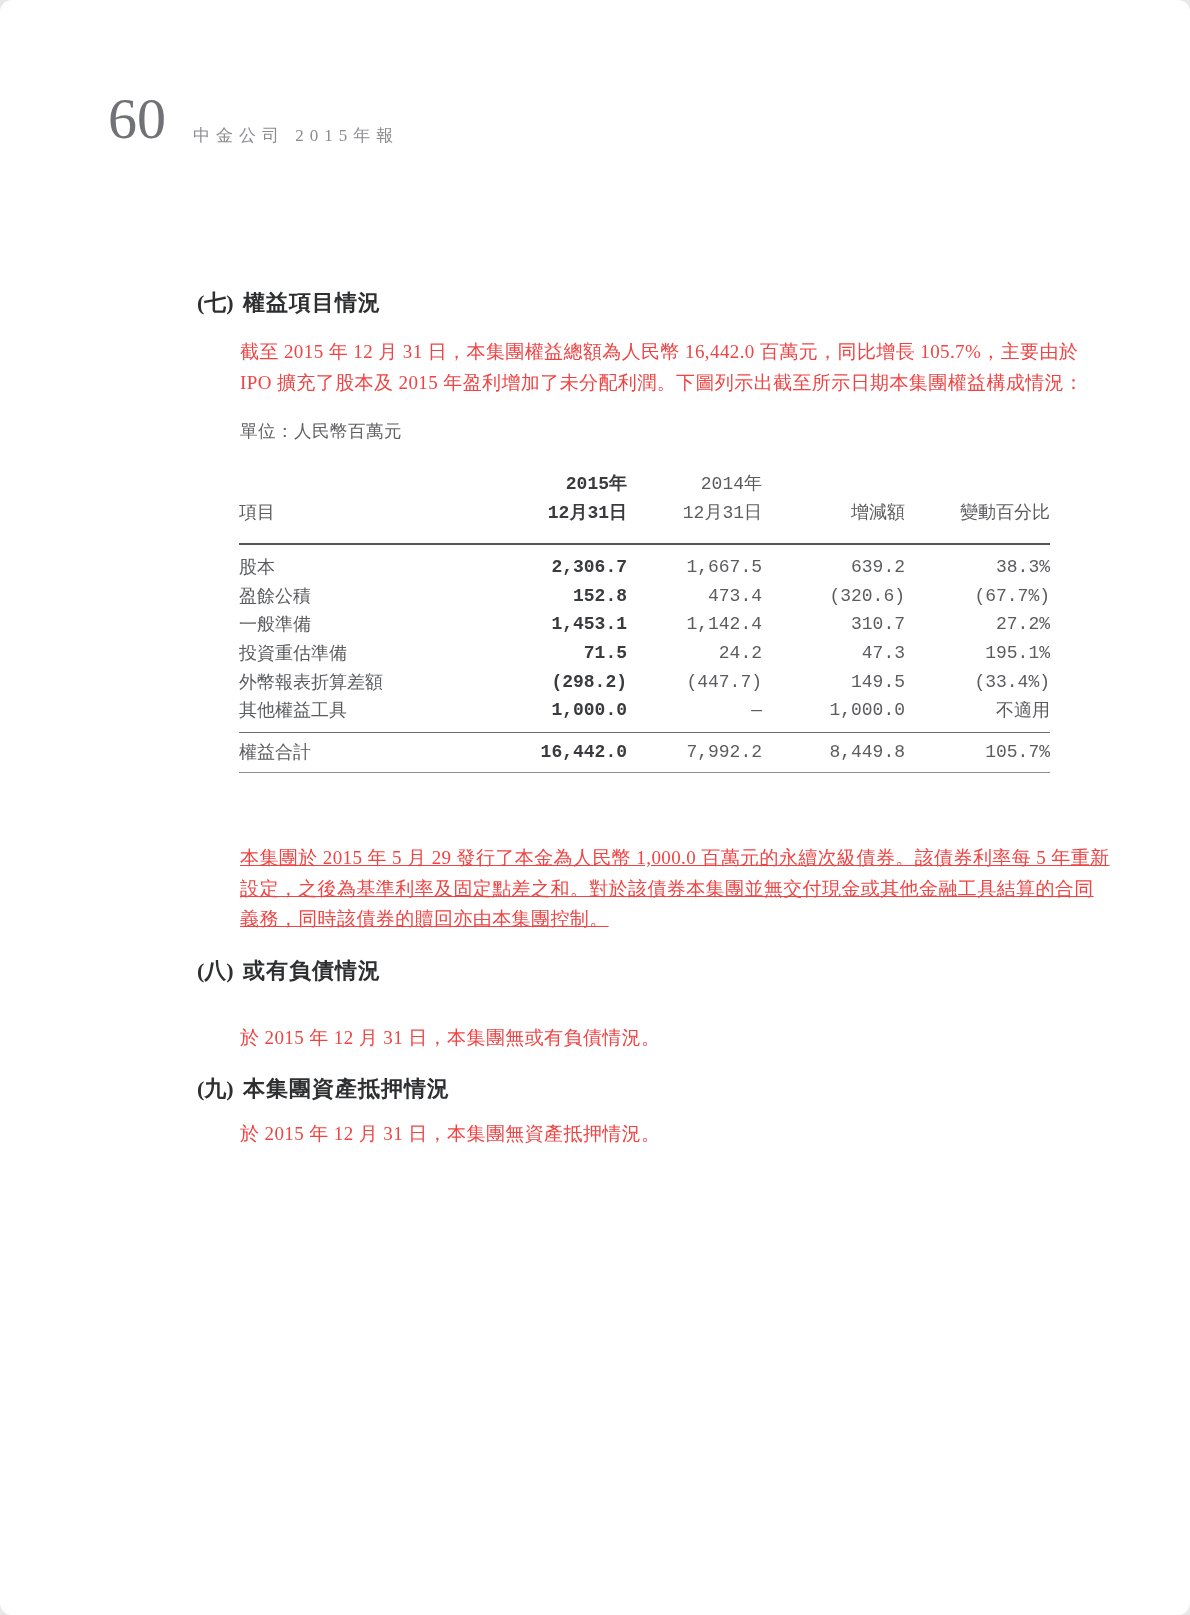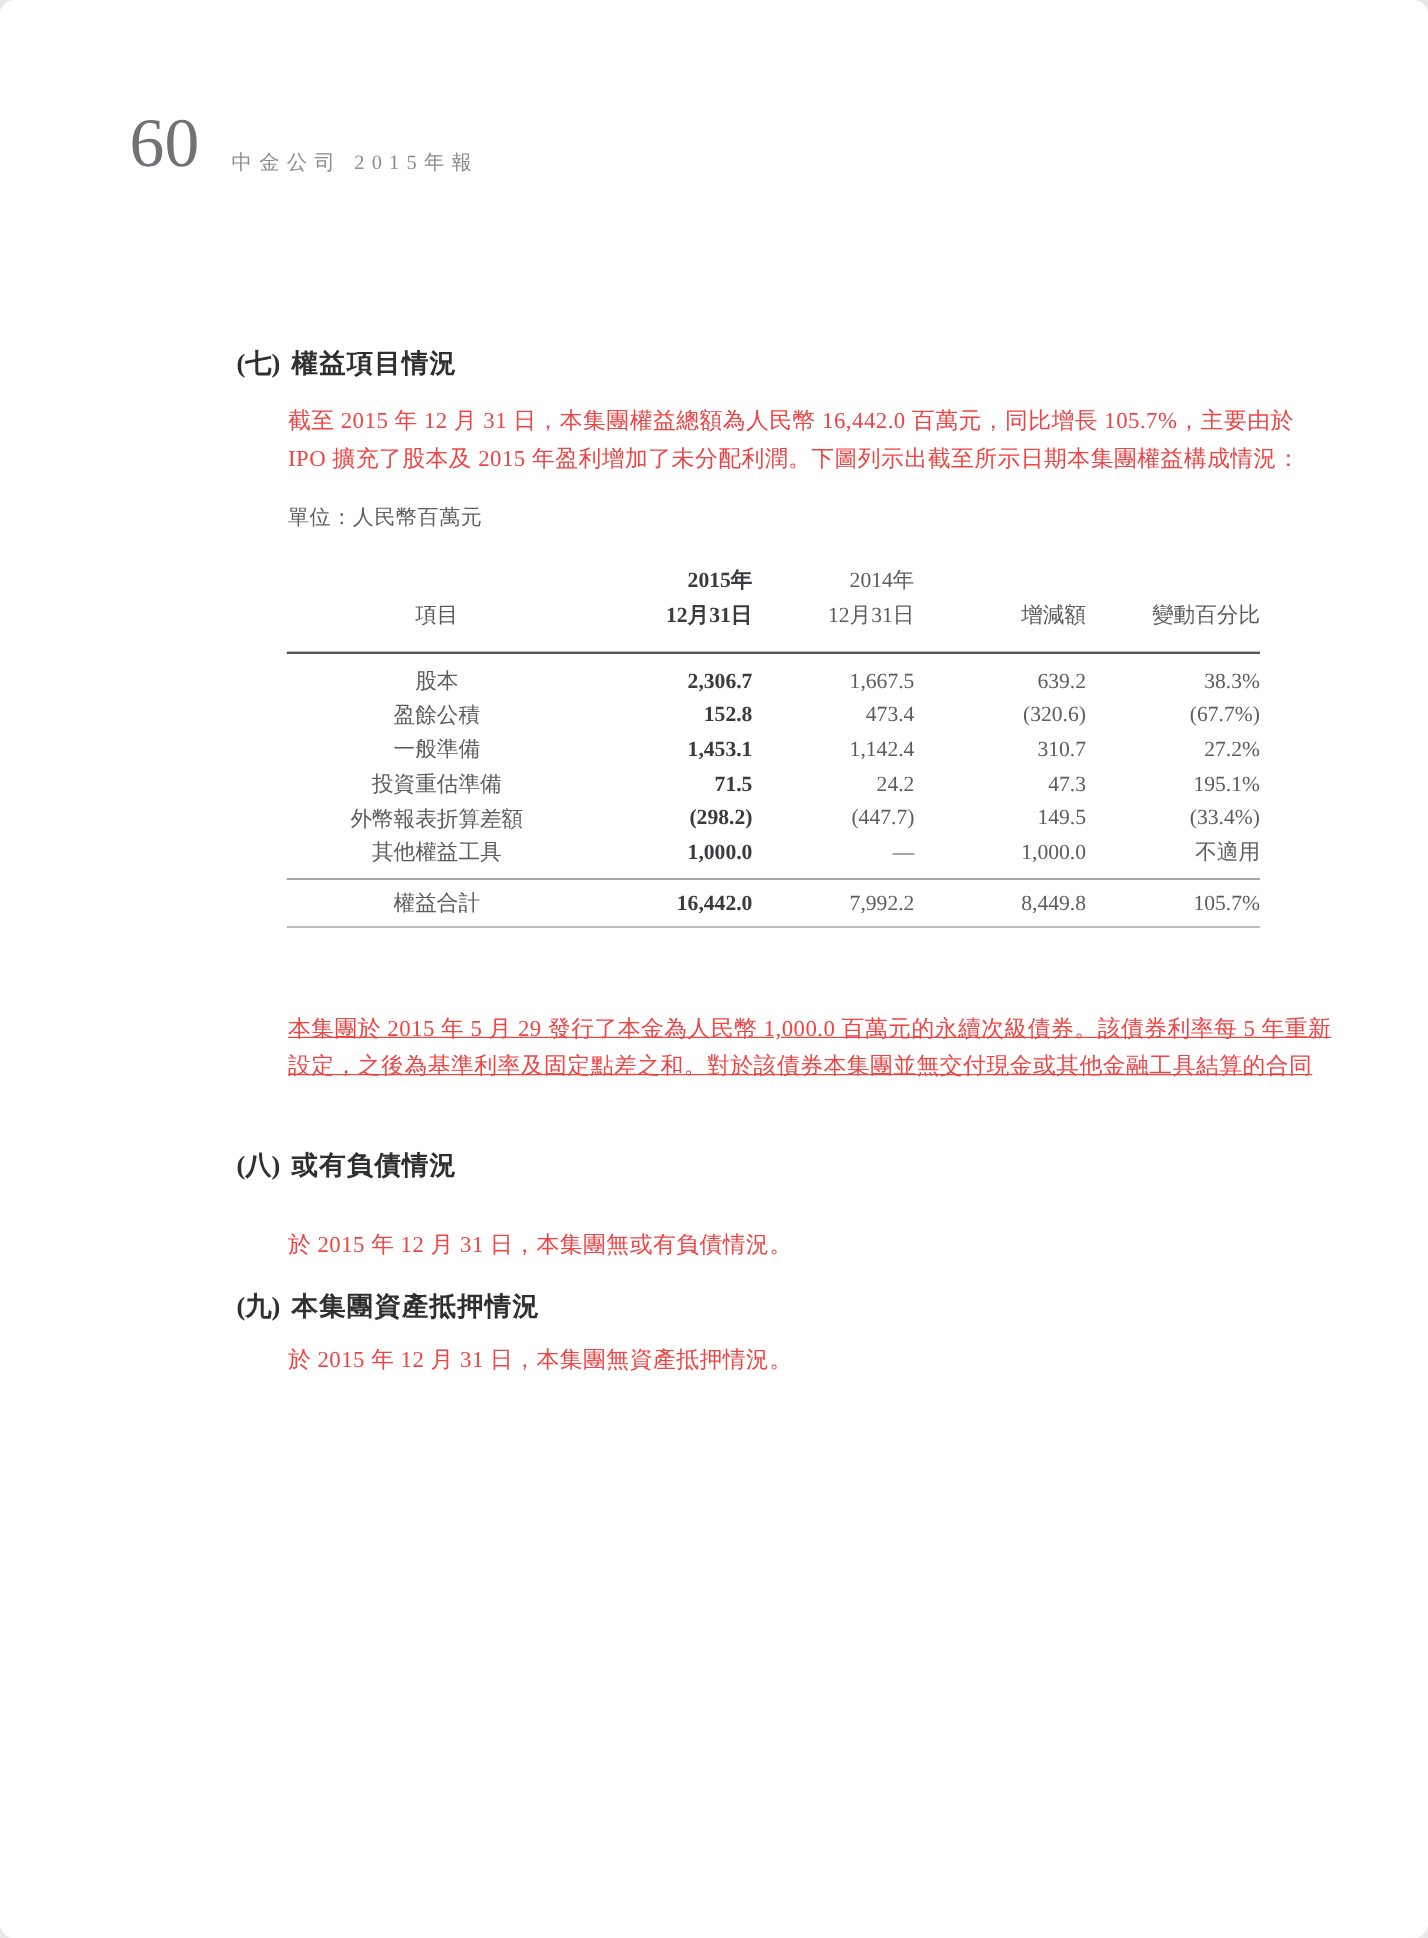--- a/index.html
+++ b/index.html
@@ -58,22 +58,22 @@
   
   .equity-table {
     position: absolute; left: 239px; top: 468px; width: 811px;
     font-size: 18px; color: #5b5c5f;
   }
   .trow {
     display: grid;
     grid-template-columns: 250px 138px 135px 143px 145px;
     align-items: center;
   }
-  .trow .c { white-space: nowrap; }
-  .c1 { text-align: center; }
+  .trow .c { white-space: nowrap; font-family: Liberation Mono, monospace; }
+  .c1 { text-align: left; }
   .c2, .c3, .c4, .c5 { text-align: right; }
   .col-bold { font-weight: bold; color: #3a3b3e; }
   .thead-row { height: 29px; color: #5b5c5f; }
   .rule-dark { border: none; border-top: 2px solid #55565a; margin: 17px 0 0 0; }
   .rows-body { padding: 8px 0 7px 0; }
   .rows-body .trow { height: 28.6px; }
   .rule-mid { border: none; border-top: 1.5px solid #6b6c6f; margin: 0; }
   .trow-total { height: 39px; }
   .rule-bottom { border: none; border-top: 1px solid #8f9093; margin: 0; }
 </style>
@@ -170,20 +170,21 @@
       <div class="c c4">8,449.8</div>
       <div class="c c5">105.7%</div>
     </div>
 
     <hr class="rule-bottom">
   </div>
 
   <div class="para para7-2">
     <div class="pline">本集團於 2015 年 5 月 29 發行了本金為人民幣 1,000.0 百萬元的永續次級債券。該債券利率每 5 年重新</div>
     <div class="pline">設定，之後為基準利率及固定點差之和。對於該債券本集團並無交付現金或其他金融工具結算的合同</div>
+    <div class="pline">義務，同時該債券的贖回亦由本集團控制。</div>
   </div>
 
   <div class="sec-heading sec8-heading">
     <span class="sec-label">(八)</span>
     <span>或有負債情況</span>
   </div>
   <div class="para para8">
     <div class="pline">於 2015 年 12 月 31 日，本集團無或有負債情況。</div>
   </div>
 

